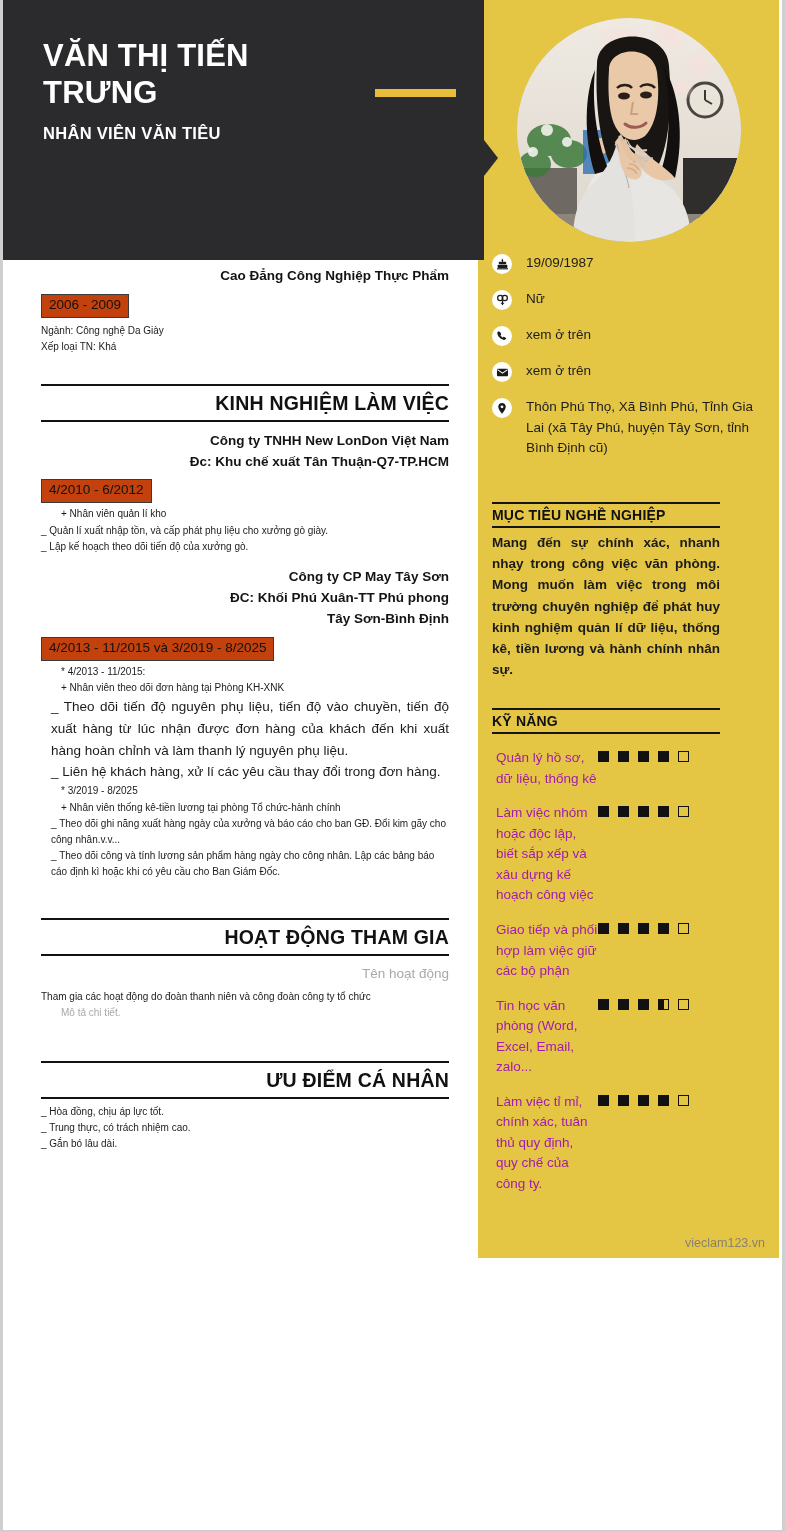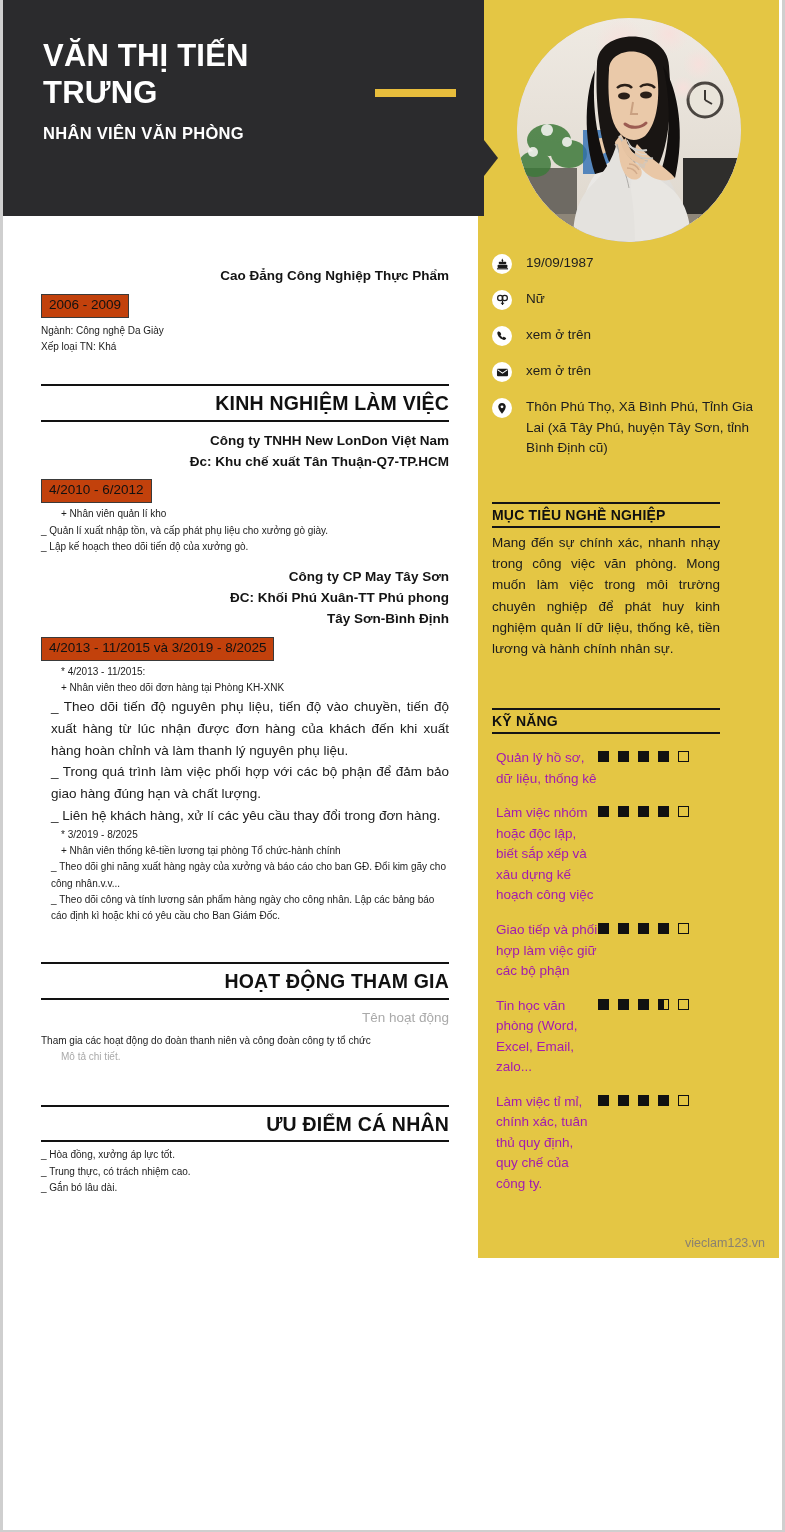--- a/index.html
+++ b/index.html
@@ -15,21 +15,21 @@
     width: 785px; height: 1532px;
     background: #ffffff;
     border-left: 3px solid #cfcfcf;
     border-right: 3px solid #cfcfcf;
     border-bottom: 2px solid #cfcfcf;
   }
 
   
   #header {
     position: absolute; left: 0; top: 0;
-    width: 481px; height: 216px;
+    width: 481px; height: 260px;
     background: #2b2b2d;
     z-index: 3;
   }
   #header-notch {
     position: absolute; left: 481px; top: 140px;
     width: 0; height: 0;
     border-top: 18px solid transparent;
     border-bottom: 18px solid transparent;
     border-left: 14px solid #2b2b2d;
     z-index: 4;
@@ -88,21 +88,21 @@
   .side-sec { position: absolute; left: 14px; width: 228px; }
   .side-head {
     font-size: 14px; font-weight: bold; color: #101010;
     letter-spacing: .2px;
     border-top: 2.5px solid #151515;
     border-bottom: 2.5px solid #151515;
     padding: 4px 0 3px 0;
     line-height: 1.1;
   }
   .side-body { font-size: 13.5px; color: #1b1b1b; line-height: 1.56; }
-  #objective-text { text-align: justify; padding-top: 4px; }
+  #objective-text { text-align: justify; padding-top: 4px; font-weight: bold; }
 
   
   .skill-row { display: flex; align-items: flex-start; margin-top: 14px; }
   .skill-name { width: 106px; font-size: 13.5px; color: #a21caf; line-height: 1.52; padding-left: 4px; }
   .skill-dots { display: flex; gap: 9px; padding-top: 3px; }
   .sq { width: 11px; height: 11px; border: 1.6px solid #111111; background: transparent; }
   .sq.full { background: #111111; }
   .sq.half { background: linear-gradient(to right, #111111 50%, transparent 50%); }
 
   .cert-list { padding-top: 4px; }
@@ -351,21 +351,21 @@
           <div class="cert-item">_ Anh Văn</div>
           <div class="cert-item">_ Corel</div>
         </div>
     </div>
 
     <div id="watermark">vieclam123.vn</div>
   </div>
 
   <div id="header">
     <div id="name">VĂN THỊ TIẾN TRƯNG</div>
-    <div id="job-title">NHÂN VIÊN VĂN PHÒNG</div>
+    <div id="job-title">NHÂN VIÊN VĂN TIÊU</div>
     <div id="accent-bar"></div>
   </div>
   <div id="header-notch"></div>
 
   <div id="main">
 
     <div class="sec" style="padding-top:28px;">
       <div class="org" style="padding-top:22px;">Cao Đẳng Công Nghiệp Thực Phẩm</div>
       <div style="padding-top:7px;">
         <span class="tag">2006 - 2009</span>
@@ -389,41 +389,40 @@
           </div>
           <div style="padding-top: 12px;">
             <div class="org">Công ty CP May Tây Sơn</div>
             <div class="org">ĐC: Khối Phú Xuân-TT Phú phong</div>
             <div class="org">Tây Sơn-Bình Định</div>
             <div style="padding-top: 7px;"><span class="tag">4/2013 - 11/2015 và 3/2019 - 8/2025</span></div>
             <div style="padding-top: 3px;">
               <div class="body-line ind1">* 4/2013 - 11/2015:</div>
               <div class="body-line ind1">+ Nhân viên theo dõi đơn hàng tại Phòng KH-XNK</div>
               <div class="body-just ind2">_ Theo dõi tiến độ nguyên phụ liệu, tiến độ vào chuyền, tiến độ xuất hàng từ lúc nhận được đơn hàng của khách đến khi xuất hàng hoàn chỉnh và làm thanh lý nguyên phụ liệu.</div>
-              <div class="body-just ind2">_ Trong quá trình làm việc phối hợp với các bộ phận để đảm bảo giao hàng đúng hạn và chất lượng.</div>
               <div class="body-just ind2">_ Liên hệ khách hàng, xử lí các yêu cầu thay đổi trong đơn hàng.</div>
               <div class="body-line ind1">* 3/2019 - 8/2025</div>
               <div class="body-line ind1">+ Nhân viên thống kê-tiền lương tại phòng Tổ chức-hành chính</div>
               <div class="body-line ind2">_ Theo dõi ghi năng xuất hàng ngày của xưởng và báo cáo cho ban GĐ. Đổi kim gãy cho công nhân.v.v...</div>
               <div class="body-line ind2">_ Theo dõi công và tính lương sản phẩm hàng ngày cho công nhân. Lập các bảng báo cáo định kì hoặc khi có yêu cầu cho Ban Giám Đốc.</div>
             </div>
           </div>
         </div>
     </div>
 
     <div class="sec" style="padding-top:38px;">
       <div class="sec-head">HOẠT ĐỘNG THAM GIA</div>
       <div class="org muted" style="padding-top:8px;font-weight:normal;">Tên hoạt động</div>
       <div class="body-line" style="padding-top:4px;">Tham gia các hoạt động do đoàn thanh niên và công đoàn công ty tổ chức</div>
       <div class="body-line muted ind1">Mô tả chi tiết.</div>
     </div>
 
     <div class="sec" style="padding-top:40px;">
       <div class="sec-head">ƯU ĐIỂM CÁ NHÂN</div>
       <div id="strength-list" style="padding-top:5px;">
-          <div class="body-line">_ Hòa đồng, xưởng áp lực tốt.</div>
+          <div class="body-line">_ Hòa đồng, chịu áp lực tốt.</div>
           <div class="body-line">_ Trung thực, có trách nhiệm cao.</div>
           <div class="body-line">_ Gắn bó lâu dài.</div>
         </div>
     </div>
 
   </div>
 </div>
 
 </body></html>

